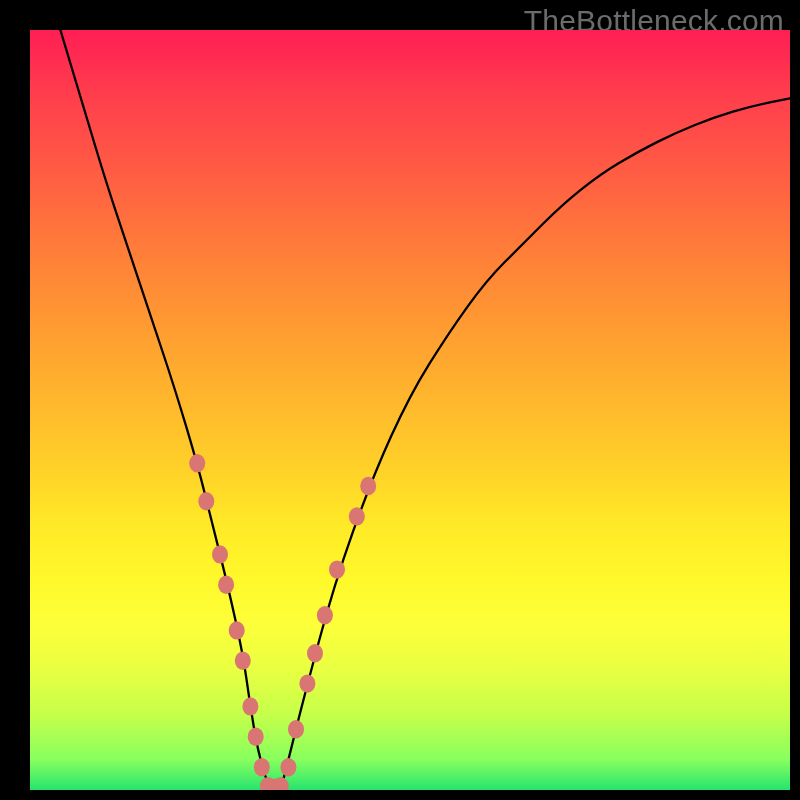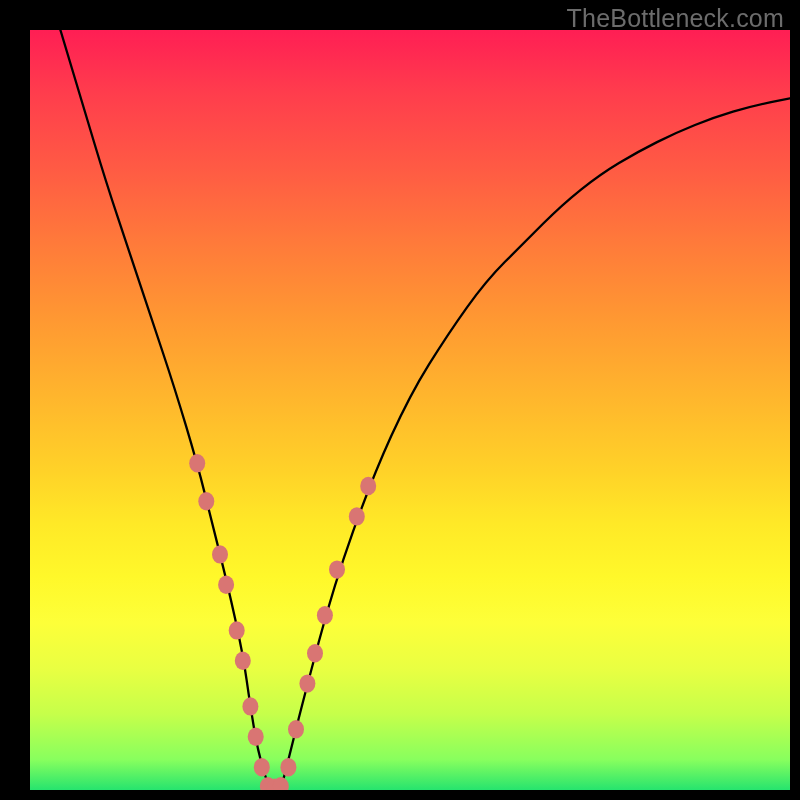--- a/index.html
+++ b/index.html
@@ -38,21 +38,21 @@
       #c6ff4a 90%,
       #88ff5e 96%,
       #26e46e 100%
     );
   }
   .watermark {
     position: absolute;
     top: 4px;
     right: 16px;
     color: #6c6c6c;
-    font-size: 25px;
+    font-size: 30px;
     letter-spacing: 0.2px;
     font-weight: 400;
   }
   svg.curve {
     position: absolute;
     left: 0;
     top: 0;
     width: 760px;
     height: 760px;
   }

